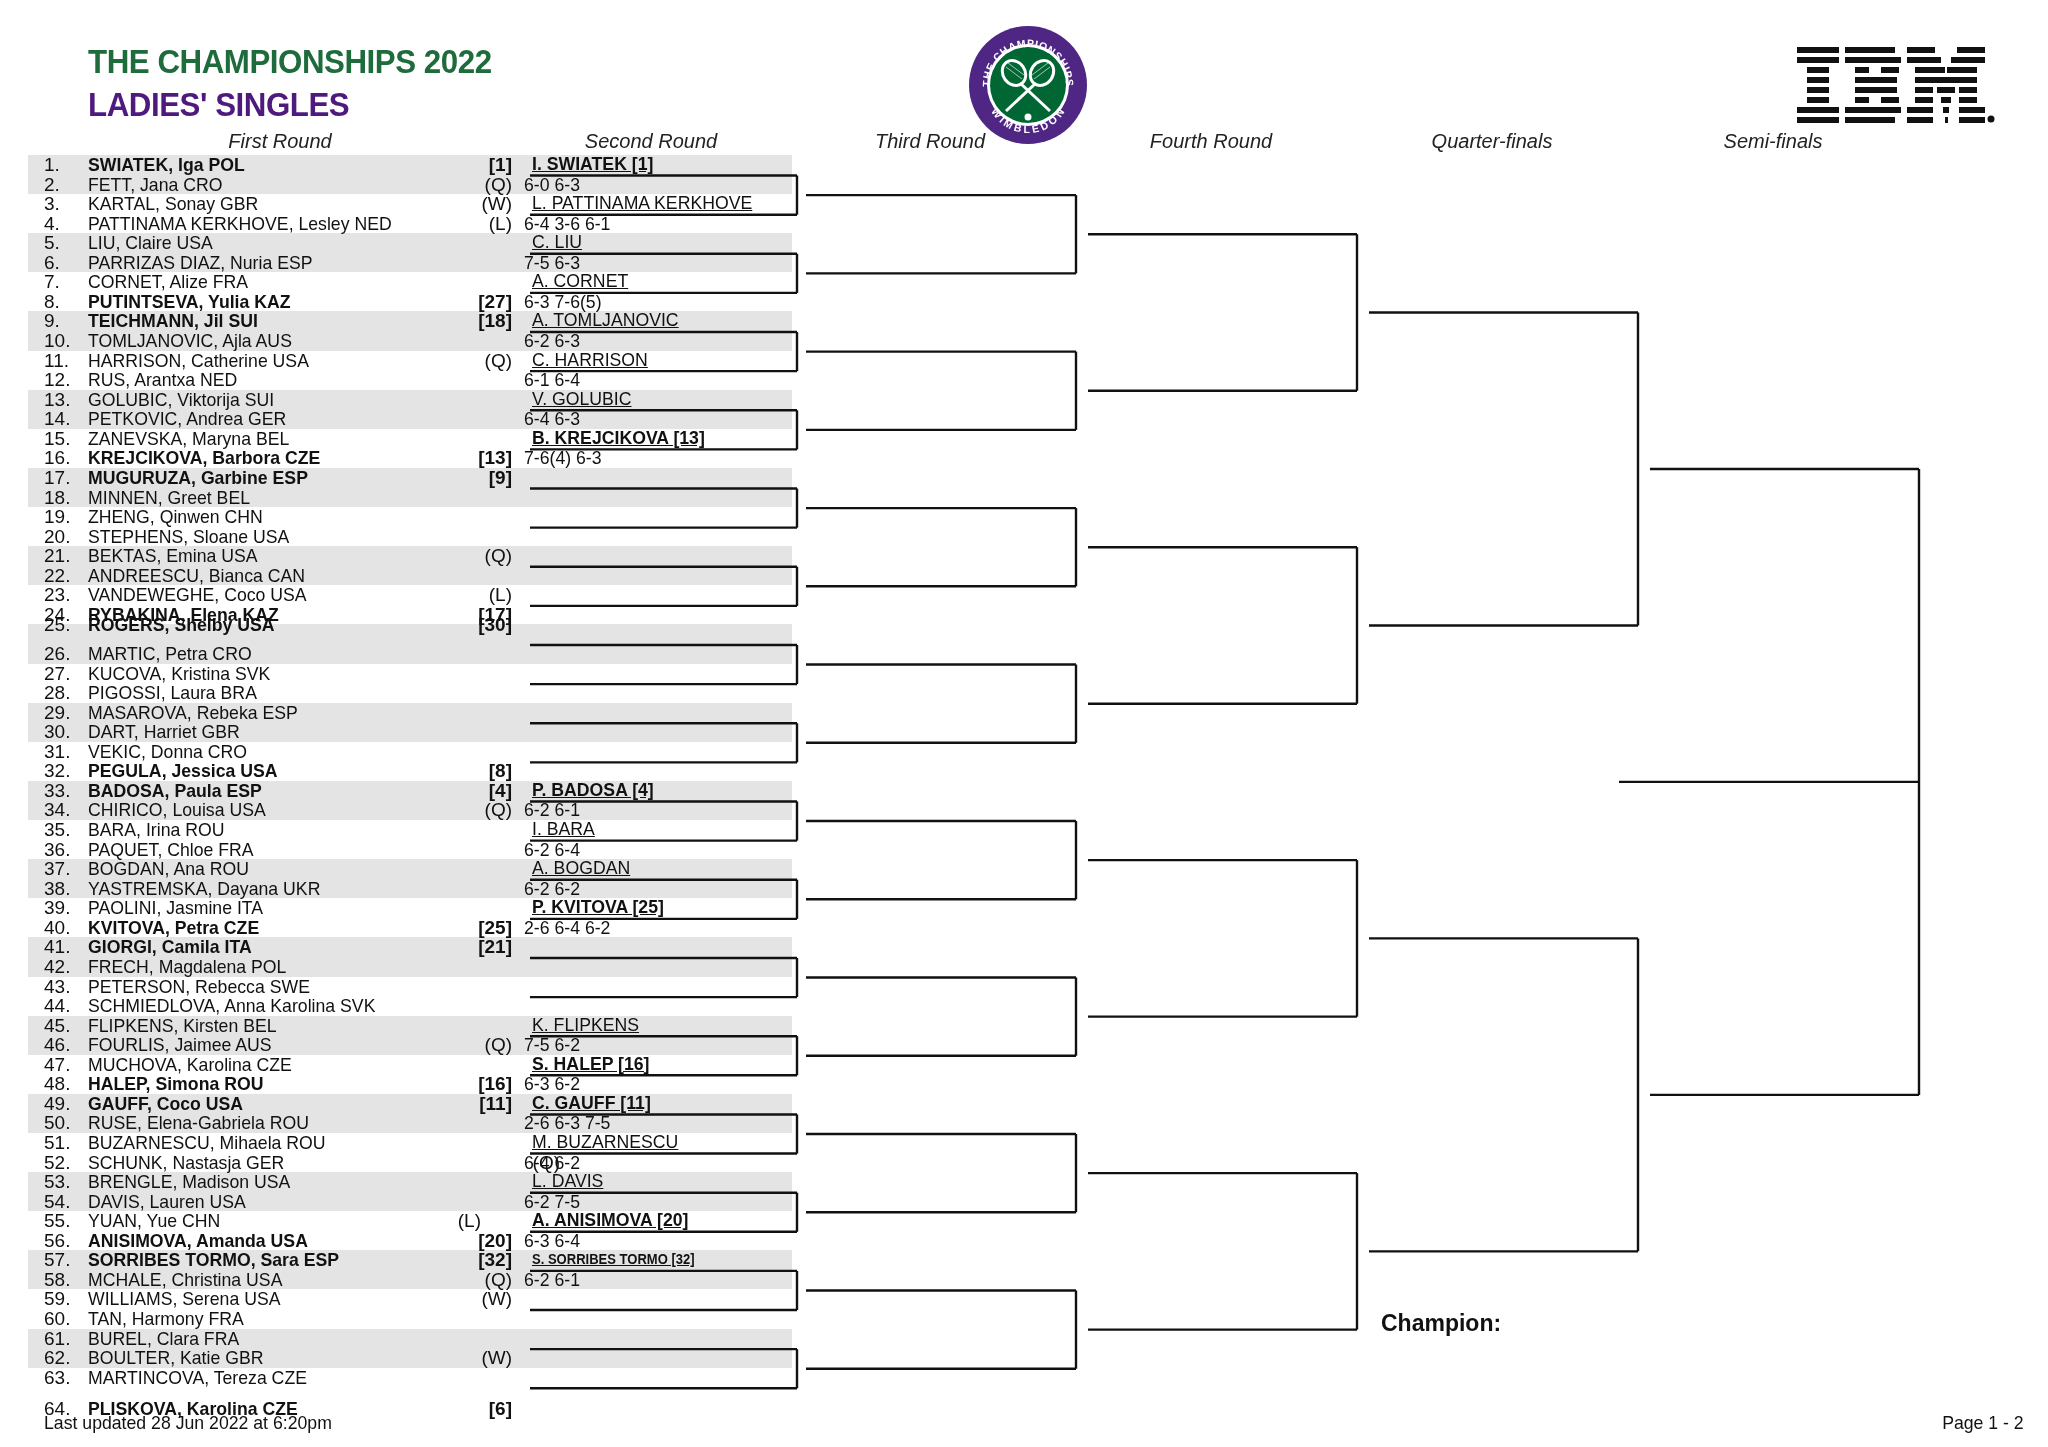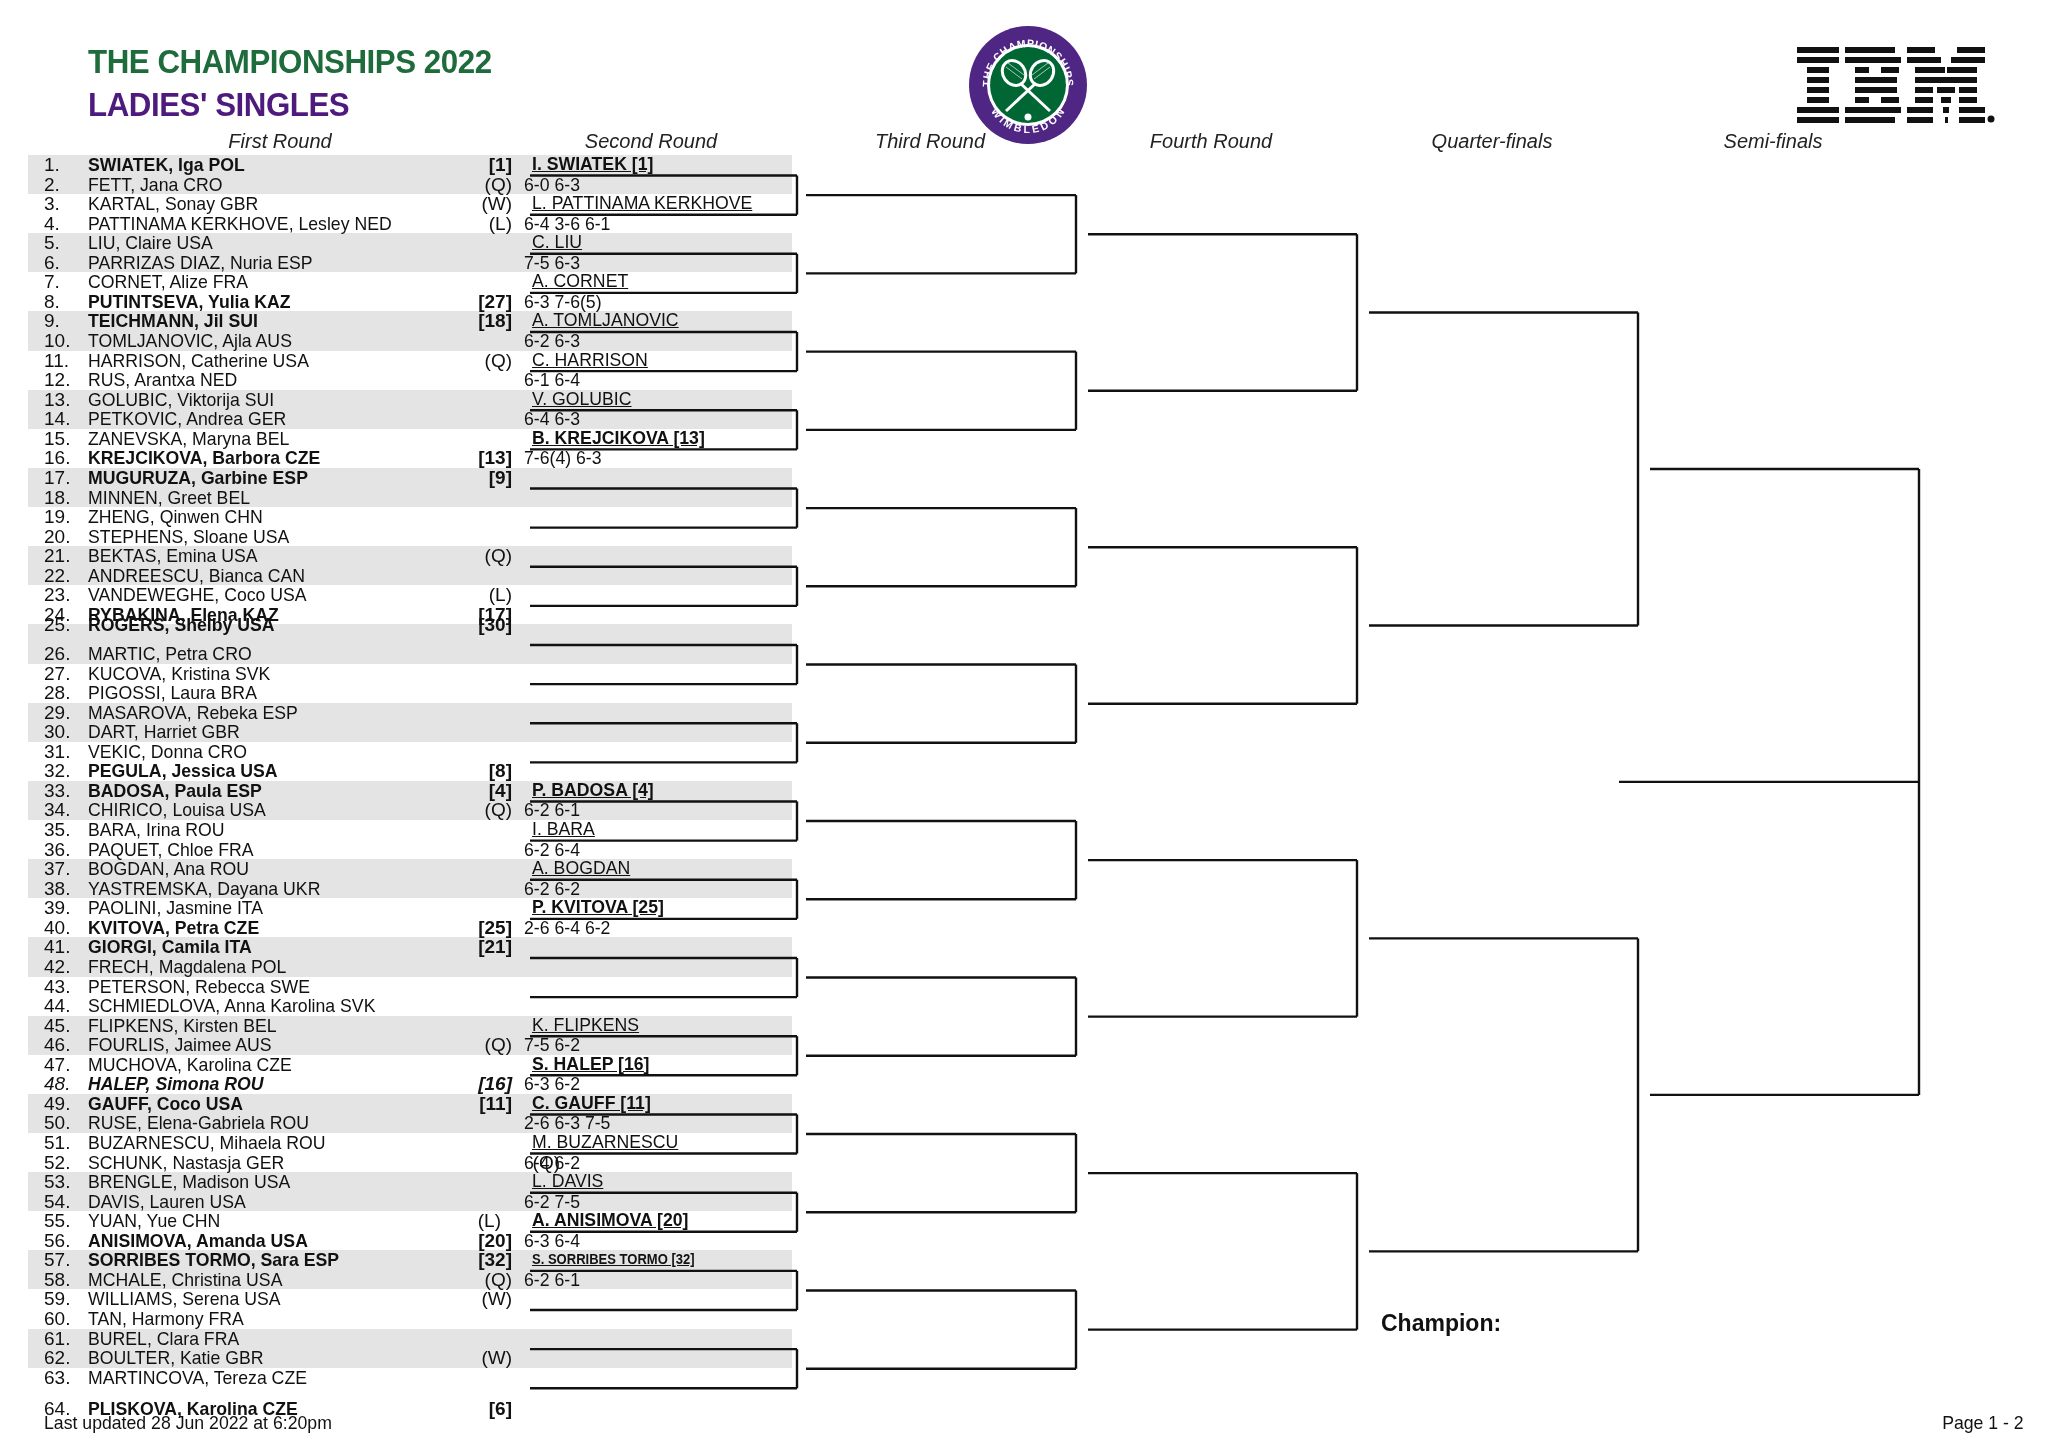--- a/index.html
+++ b/index.html
@@ -336,21 +336,21 @@
     </div>
     <div class="row" style="top: 1035.2px; width: 2048px;">
       <span class="num">46.</span>
       <span class="name">FOURLIS, Jaimee AUS</span>
       <span class="seed">(Q)</span>
     </div>
     <div class="row" style="top: 1054.76px; width: 2048px;">
       <span class="num">47.</span>
       <span class="name">MUCHOVA, Karolina CZE</span>
     </div>
-    <div class="row" style="top: 1074.32px; width: 2048px; font-style: italic;">
+    <div class="row" style="top: 1074.32px; width: 2048px;">
       <span class="num">48.</span>
       <span class="name seeded">HALEP, Simona ROU</span>
       <span class="seed bold">[16]</span>
     </div>
     <div class="row" style="top: 1093.88px; width: 2048px;">
       <span class="num">49.</span>
       <span class="name seeded">GAUFF, Coco USA</span>
       <span class="seed bold">[11]</span>
     </div>
     <div class="row" style="top: 1113.44px; width: 2048px;">
@@ -367,21 +367,21 @@
       <span class="seed">(Q)</span>
     </div>
     <div class="row" style="top: 1172.12px; width: 2048px;">
       <span class="num">53.</span>
       <span class="name">BRENGLE, Madison USA</span>
     </div>
     <div class="row" style="top: 1191.68px; width: 2048px;">
       <span class="num">54.</span>
       <span class="name">DAVIS, Lauren USA</span>
     </div>
-    <div class="row" style="top: 1211.24px; width: 2017px; padding-left: 20px;">
+    <div class="row" style="top: 1211.24px; width: 2017px;">
       <span class="num">55.</span>
       <span class="name">YUAN, Yue CHN</span>
       <span class="seed">(L)</span>
     </div>
     <div class="row" style="top: 1230.8px; width: 2048px;">
       <span class="num">56.</span>
       <span class="name seeded">ANISIMOVA, Amanda USA</span>
       <span class="seed bold">[20]</span>
     </div>
     <div class="row" style="top: 1250.36px; width: 2048px;">

